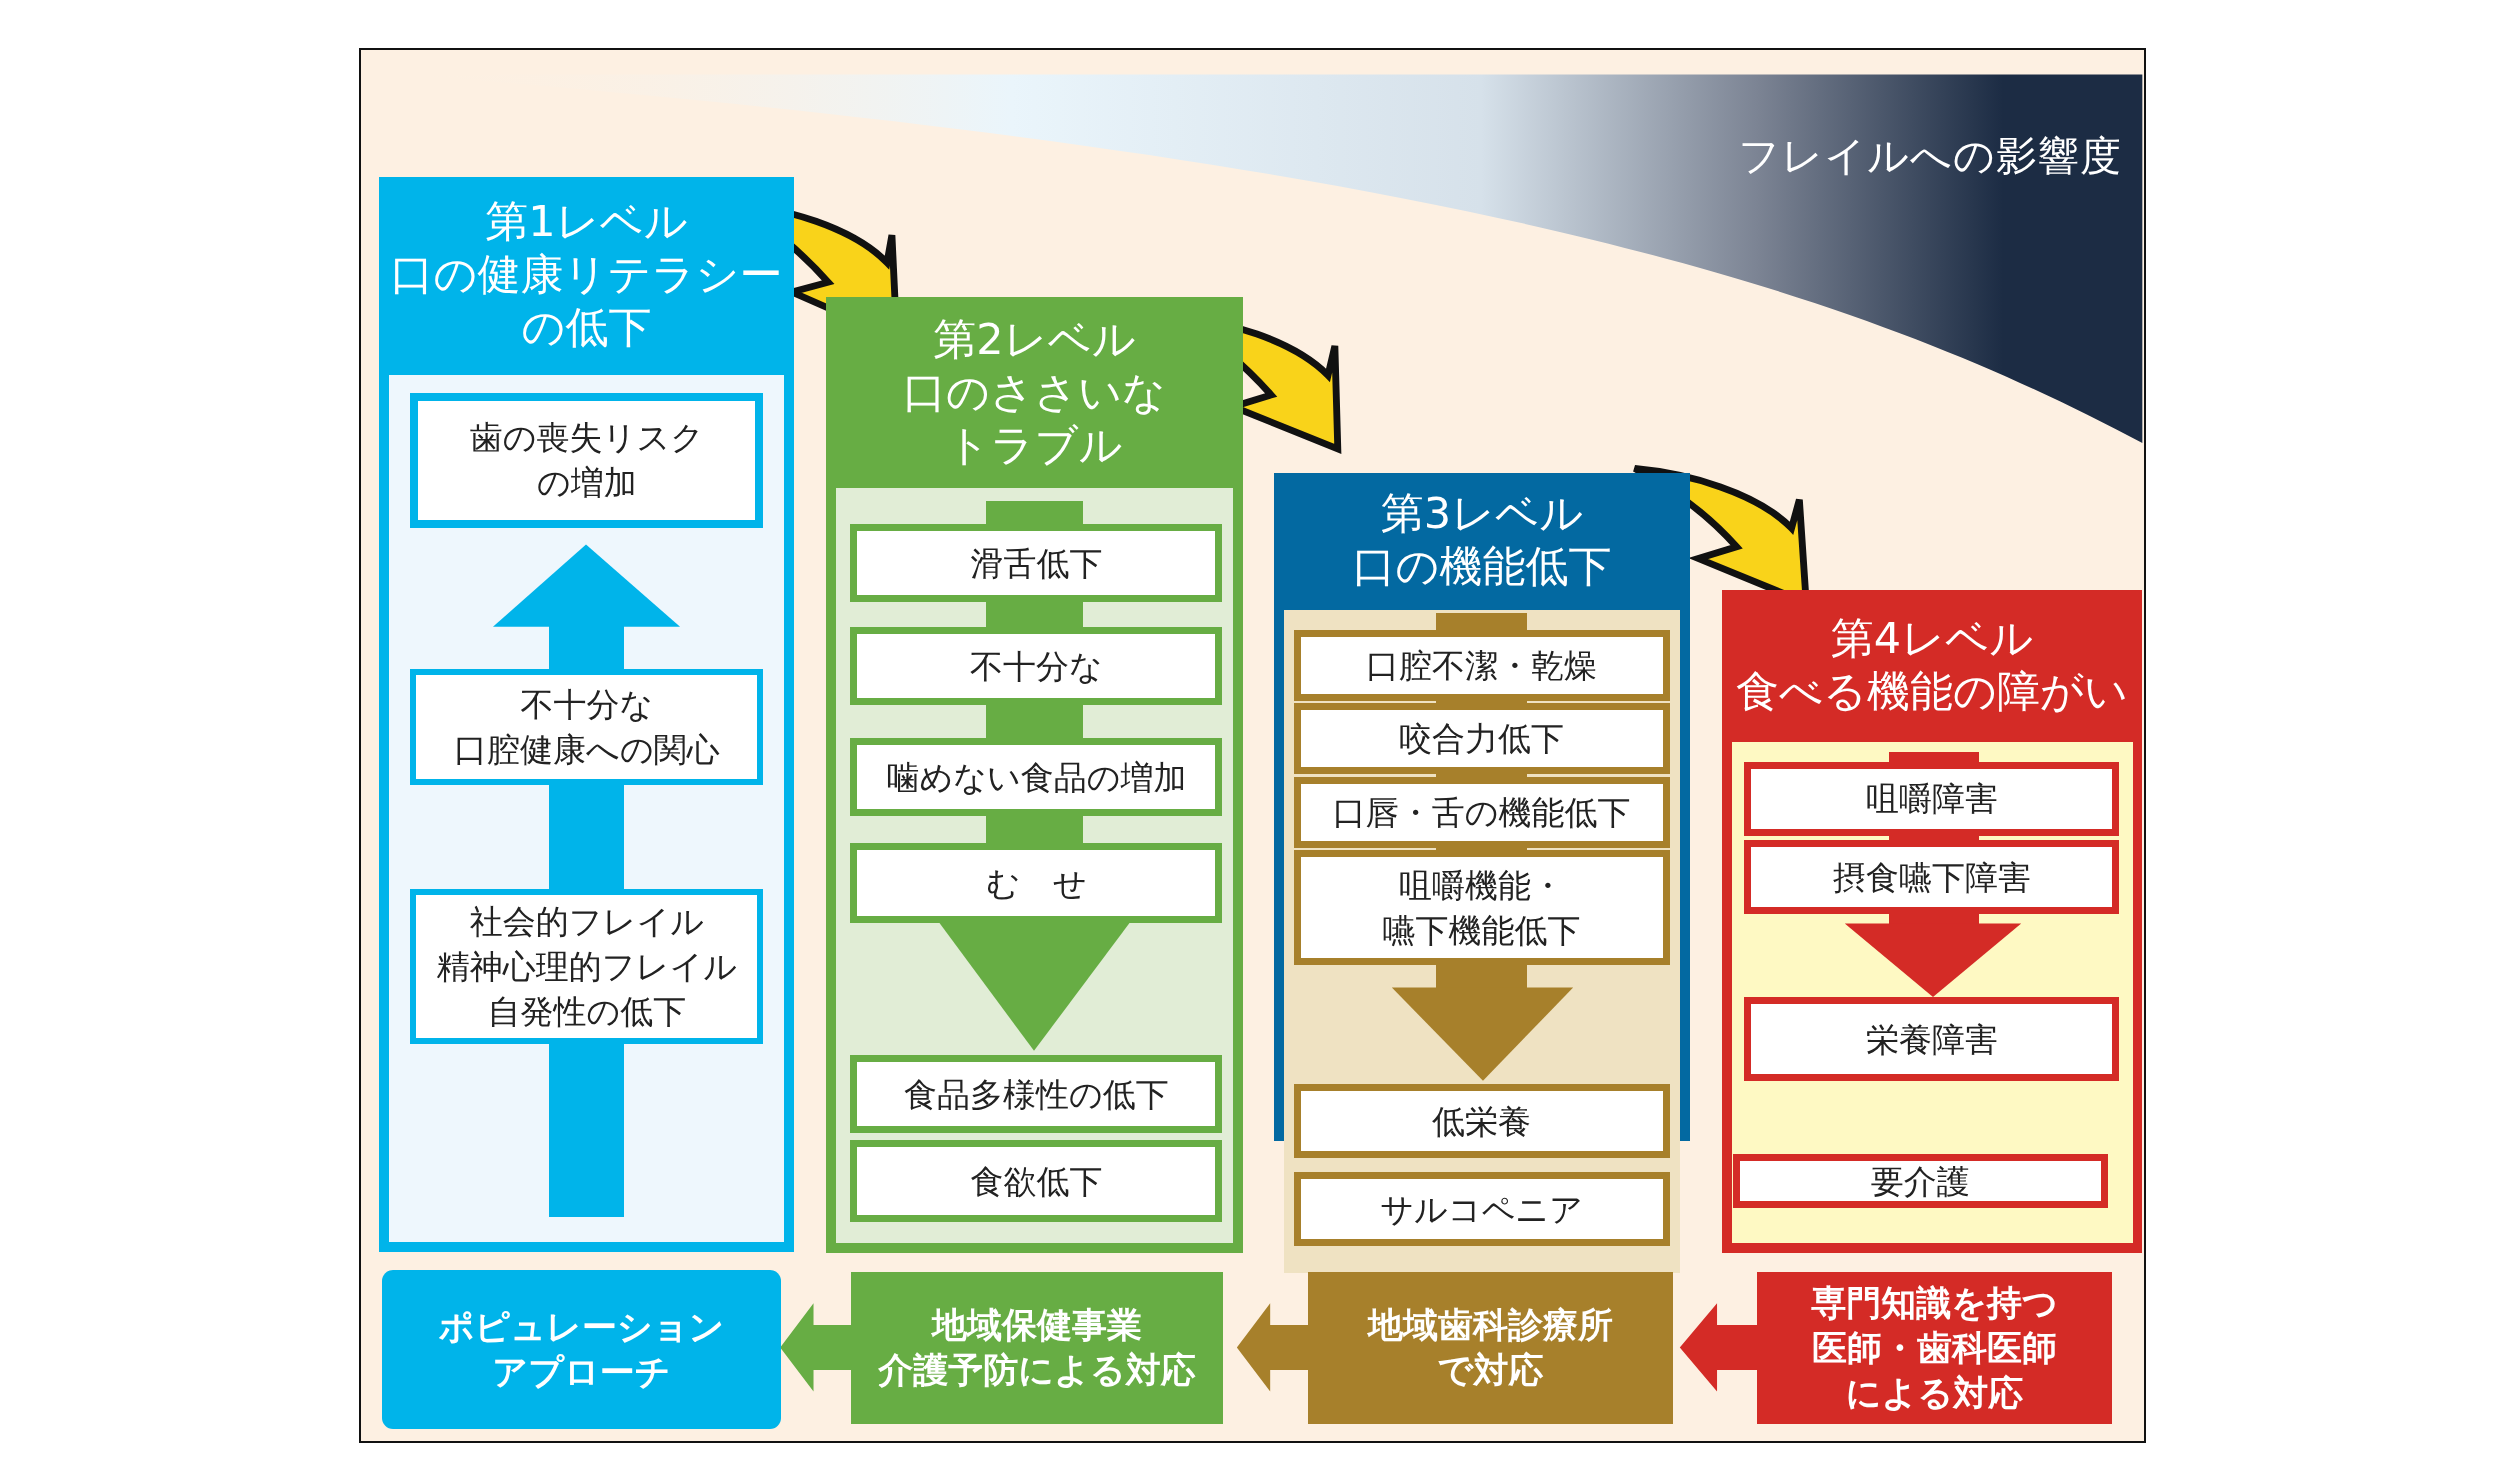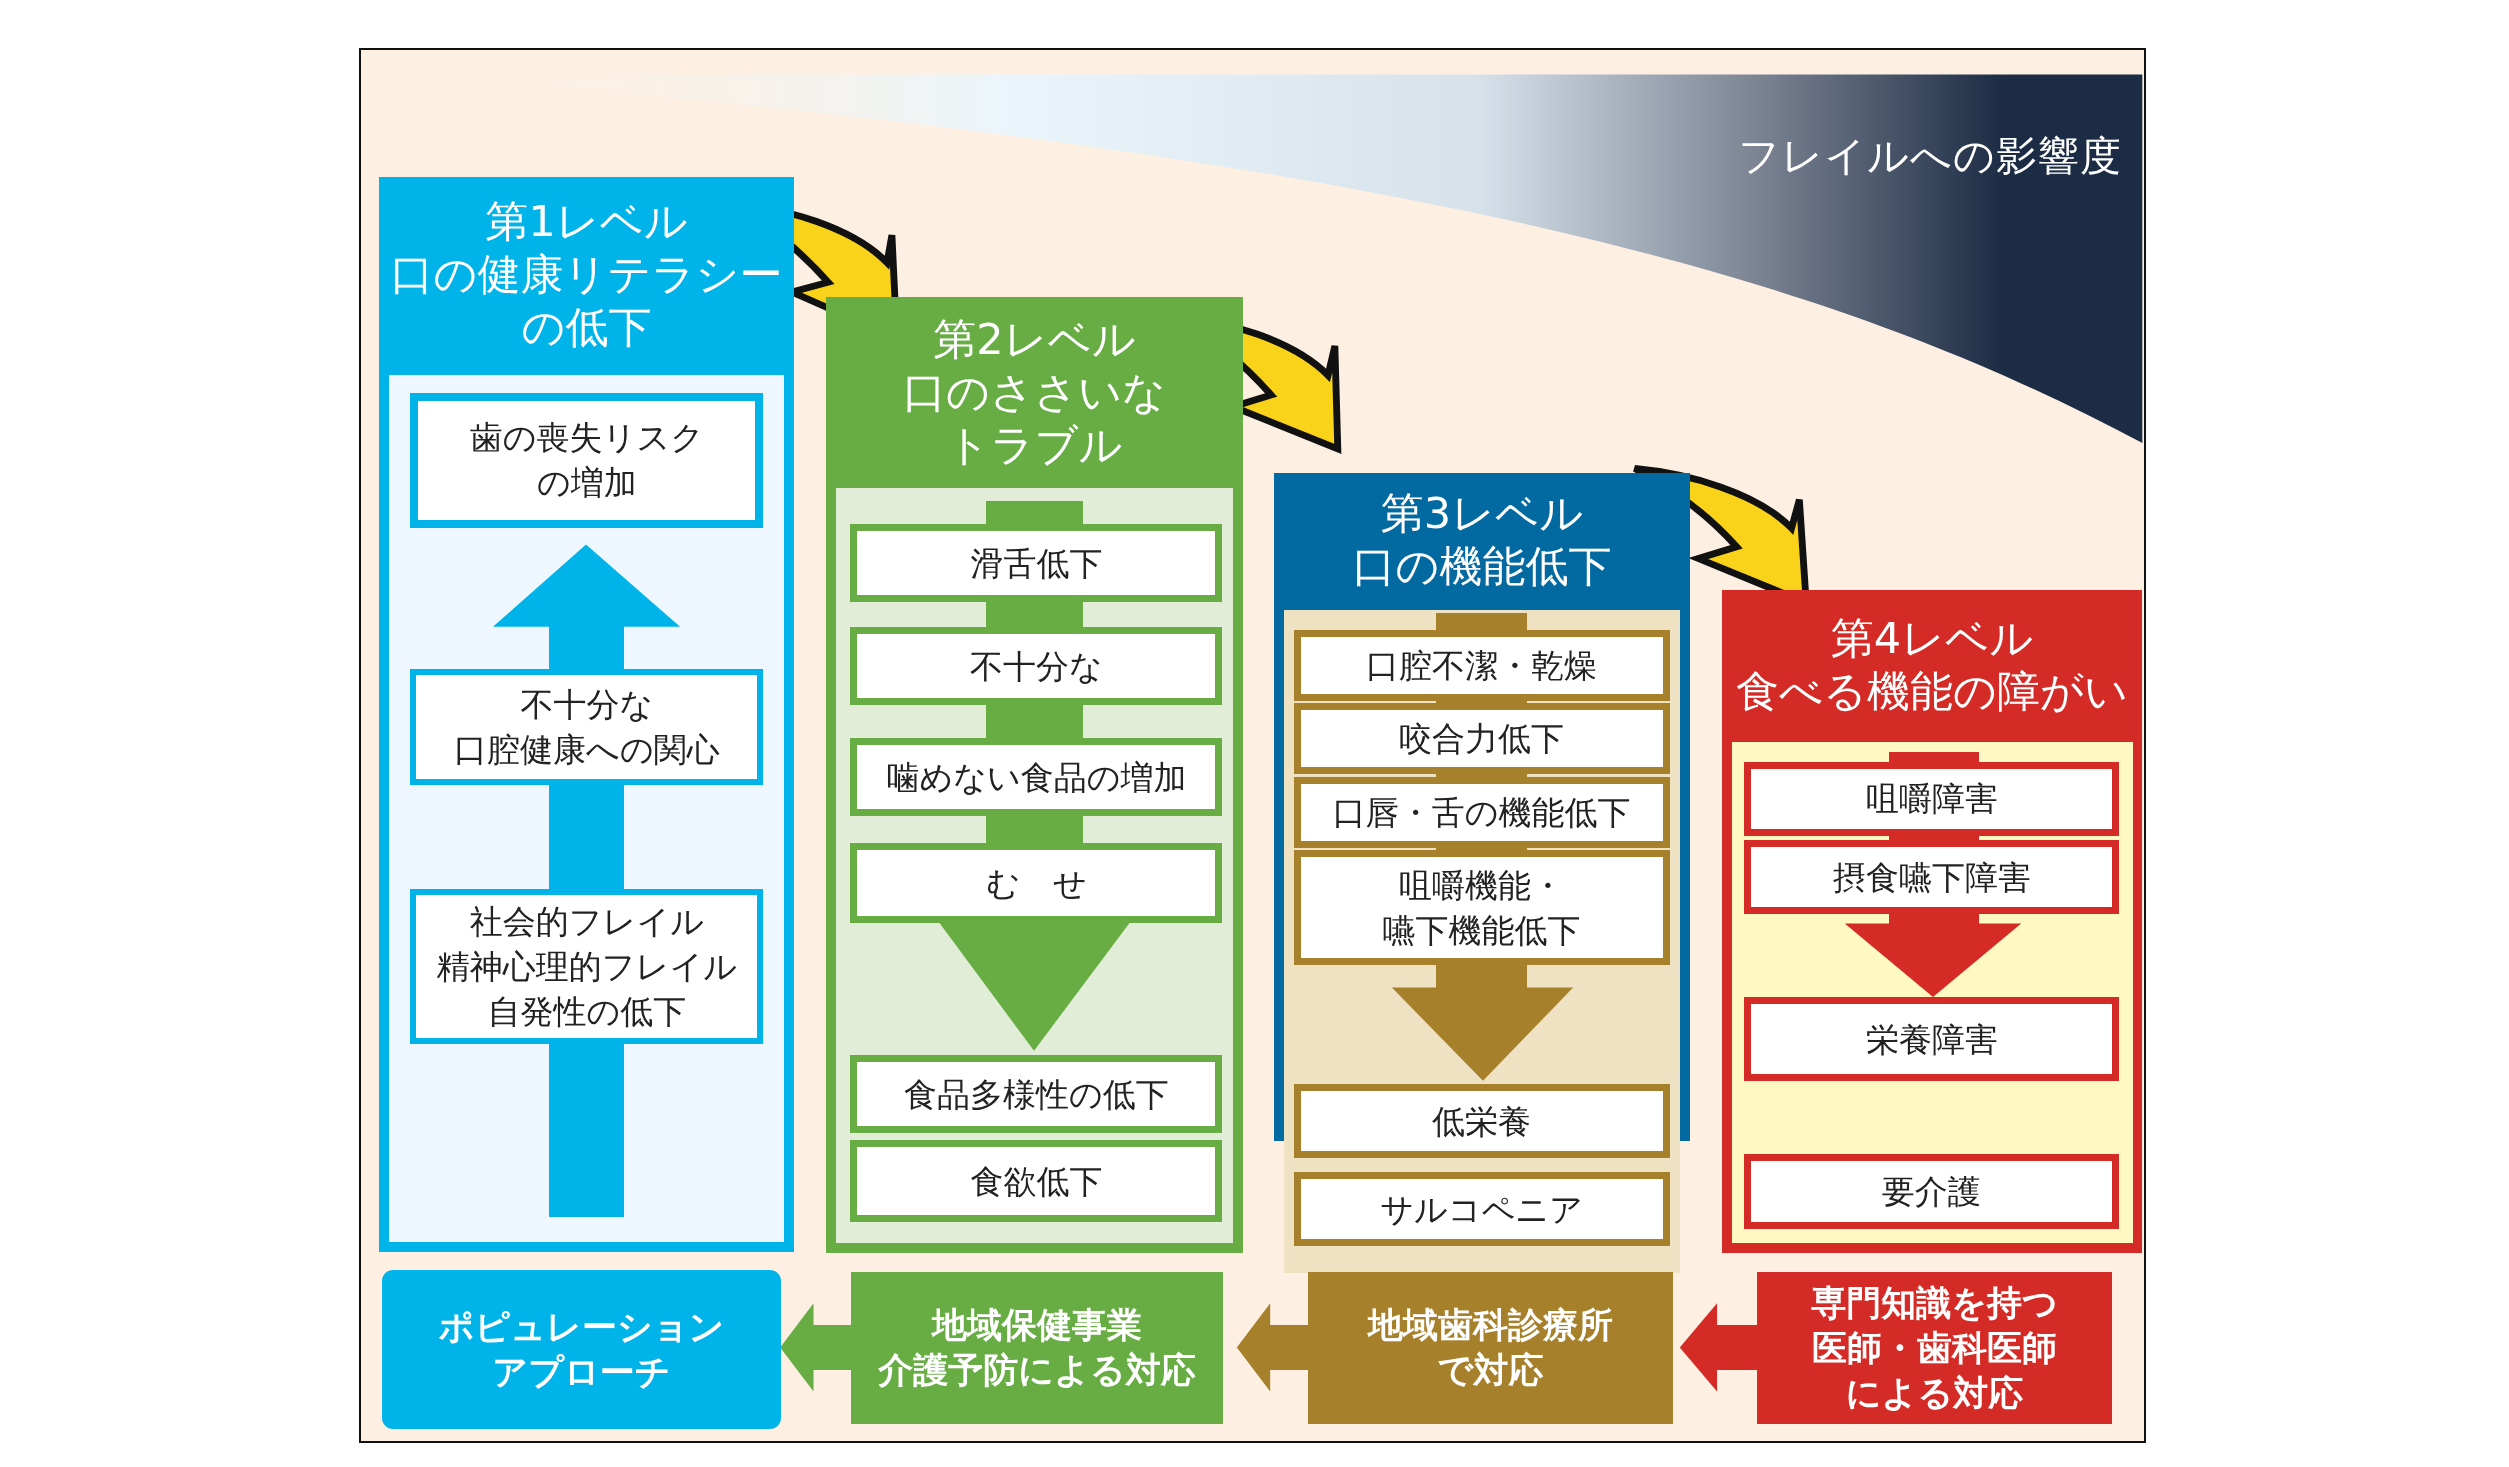--- a/index.html
+++ b/index.html
@@ -110,21 +110,21 @@
   <div class="panel-title" style="top:21.6px;">第4レベル
 食べる機能の障がい</div>
   <div class="panel-body" style="left:9.8px;top:152px;width:401px;height:501px;background:#fef9c3;padding-left:16px;">
     <div class="stem" style="left:157px;top:9.8px;width:90px;height:176px;background:#d42b26;"></div>
     <svg class="overlay" width="401" height="501" viewBox="0 0 409 511">
       <polygon points="115,185 295,185 205,260" fill="#d42b26"></polygon>
     </svg>
     <div class="item" style="left:12.7px;top:19.6px;width:375px;height:74px;border:7.8px solid #d42b26;">咀嚼障害</div>
     <div class="item" style="left:12.7px;top:98px;width:375px;height:74px;border:7.8px solid #d42b26;">摂食嚥下障害</div>
     <div class="item" style="left:12.7px;top:255px;width:375px;height:84px;border:7.8px solid #d42b26;">栄養障害</div>
-    <div class="item" style="left:12px;top:412px;width:375px;height:75px;border:7.8px solid #d42b26;">要介護</div>
+    <div class="item" style="left:1px;top:412px;width:375px;height:54px;border:7.8px solid #d42b26;">要介護</div>
   </div>
 </div>
 
 <svg class="overlay" width="2509" height="1467" viewBox="0 0 2560 1497">
   <polygon points="796,1375 830,1330 830,1352 870,1352 870,1398 830,1398 830,1420" fill="#67ad44"></polygon>
   <polygon points="1262,1375 1296,1330 1296,1352 1336,1352 1336,1398 1296,1398 1296,1420" fill="#a7802b"></polygon>
   <polygon points="1714,1375 1752,1330 1752,1352 1795,1352 1795,1398 1752,1398 1752,1420" fill="#d42b26"></polygon>
 </svg>
 
 <div class="bottom-box" style="left:382px;top:1270px;width:399px;height:159px;background:#00b4ea;border-radius:11px;">ポピュレーション

